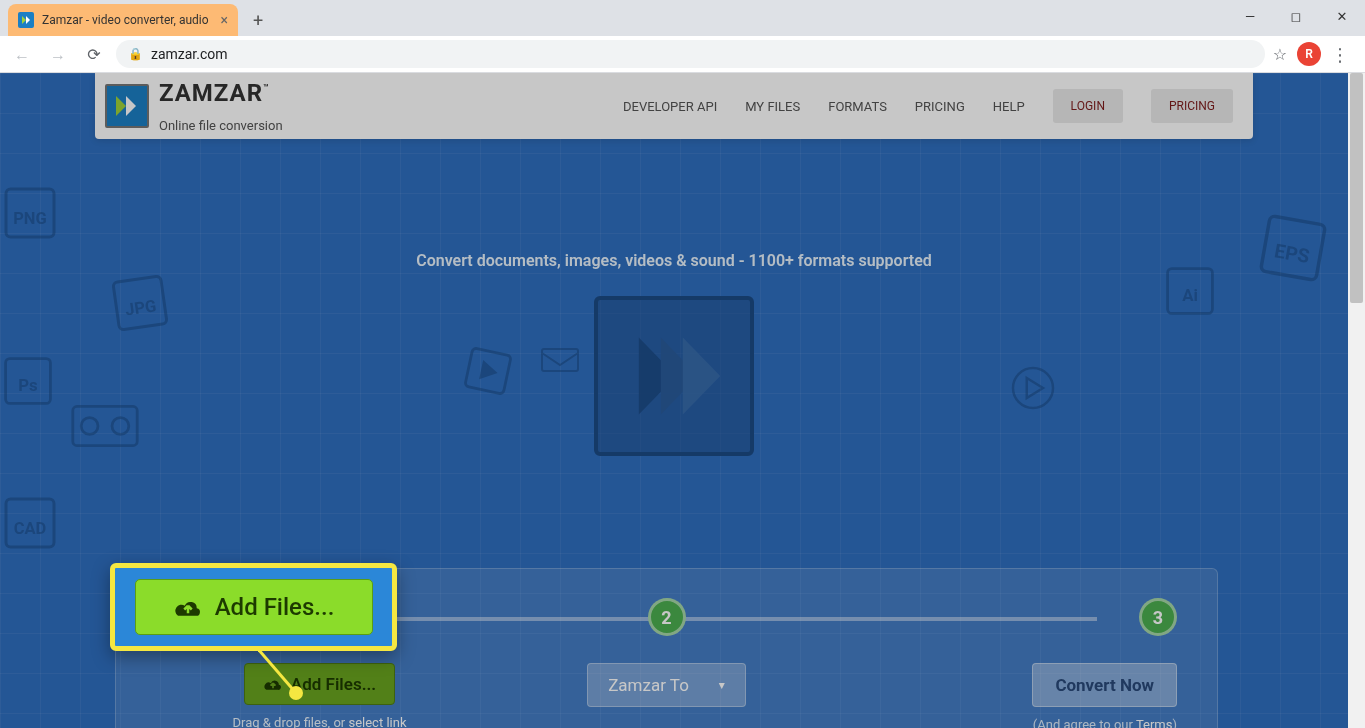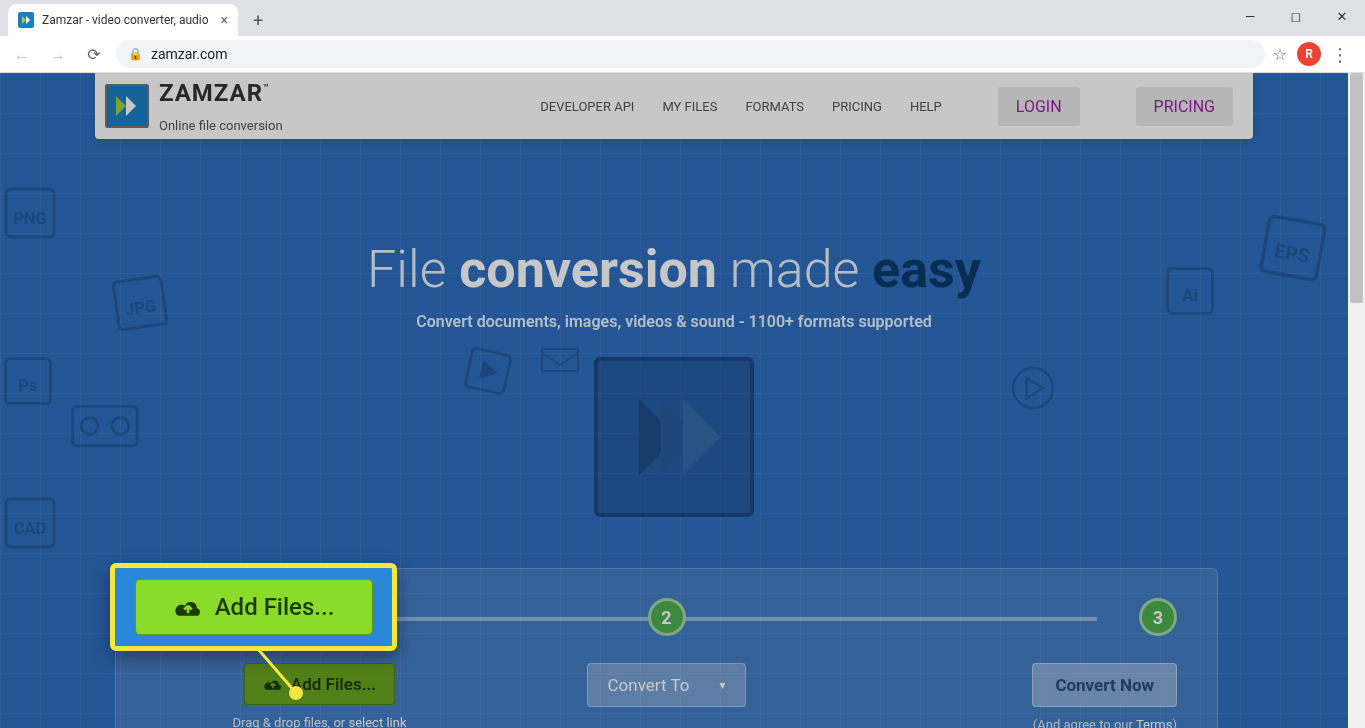--- a/index.html
+++ b/index.html
@@ -1,21 +1,21 @@
 <!DOCTYPE html>
 <html><head>
 <meta charset="utf-8">
 <style>
 * { margin: 0; padding: 0; box-sizing: border-box; font-family: -apple-system, BlinkMacSystemFont, "Segoe UI", Roboto, Arial, sans-serif; }
 html, body { width: 1365px; height: 728px; overflow: hidden; background: #fff; }
 
 
 .browser-chrome { background: #dee1e6; height: 73px; position: relative; }
 .tab-bar { height: 36px; display: flex; align-items: flex-end; padding-left: 8px; }
-.tab { background: #ffffff; height: 32px; width: 230px; border-radius: 8px 8px 0 0; display: flex; align-items: center; padding: 0 10px; gap: 8px; font-size: 12px; color: #333; }
+.tab { background: #fdba74; height: 32px; width: 230px; border-radius: 8px 8px 0 0; display: flex; align-items: center; padding: 0 10px; gap: 8px; font-size: 12px; color: #333; }
 .tab-favicon { width: 16px; height: 16px; background: #1b7fc4; display: flex; align-items: center; justify-content: center; border-radius: 2px; }
 .tab-favicon svg { width: 10px; height: 10px; }
 .tab-title { flex: 1; white-space: nowrap; overflow: hidden; text-overflow: ellipsis; }
 .tab-close { font-size: 14px; color: #666; }
 .new-tab { width: 28px; height: 28px; display: flex; align-items: center; justify-content: center; font-size: 18px; color: #555; margin-left: 6px; margin-bottom: 2px; }
 
 .window-controls { position: absolute; top: 0; right: 0; display: flex; height: 32px; }
 .window-btn { width: 46px; display: flex; align-items: center; justify-content: center; color: #333; font-size: 13px; }
 
 .address-bar { background: #fff; height: 37px; display: flex; align-items: center; padding: 0 8px; gap: 8px; border-bottom: 1px solid #dadce0; }
@@ -38,21 +38,21 @@
 
 .site-header { height: 66px; background: #fff; display: flex; align-items: center; padding: 0 20px 0 10px; margin: 0 95px; box-shadow: 0 2px 6px rgba(0,0,0,.12); border-radius: 0 0 4px 4px; position: relative; z-index: 5; gap: 40px; }
 .logo-wrap { display: flex; align-items: center; gap: 10px; }
 .logo-box { width: 44px; height: 44px; background: #1b7fc4; display: flex; align-items: center; justify-content: center; border-radius: 2px; border: 2px solid #777; }
 .logo-box svg { width: 28px; height: 28px; }
 .logo-text { display: flex; flex-direction: column; line-height: 1; }
 .logo-title { font-size: 24px; font-weight: 700; letter-spacing: 1px; color: #333; }
 .logo-sub { font-size: 13px; color: #555; margin-top: 14px; }
 .nav { margin-left: auto; display: flex; align-items: center; gap: 28px; font-size: 13px; color: #555; }
 .nav a { text-decoration: none; color: #555; }
-.auth-btn { background: #e9e9e9; padding: 10px 18px; border-radius: 3px; font-size: 16px; color: #a21caf; margin-left: 28px; }
+.auth-btn { background: #e9e9e9; padding: 10px 18px; border-radius: 3px; font-size: 12px; color: #7f1d1d; }
 
 
 .hero { position: absolute; top: 0; left: 0; right: 0; bottom: 0; background: #2f6fbf; background-image:
   linear-gradient(rgba(255,255,255,.06) 1px, transparent 1px),
   linear-gradient(90deg, rgba(255,255,255,.06) 1px, transparent 1px);
   background-size: 40px 40px; text-align: center; }
 .hero-inner { position: relative; padding-top: 100px; text-align: center; color: #fff; z-index: 3; }
 .hero-title { font-size: 52px; font-weight: 300; color: #e8f2fb; }
 .hero-title .b1 { font-weight: 700; color: #fff; }
 .hero-title .b2 { font-weight: 700; color: #0b3a6b; }
@@ -199,23 +199,20 @@
         <a>MY FILES</a>
         <a>FORMATS</a>
         <a>PRICING</a>
         <a>HELP</a>
         <span class="auth-btn">LOGIN</span>
         <span class="auth-btn">PRICING</span>
       </div>
     </div>
 
     <div class="hero-inner">
-      <h1 class="hero-title">
-        <span>File </span><span class="b1">conversion</span><span> made </span><span class="b2">easy</span>
-      </h1>
       <p class="hero-sub">Convert documents, images, videos &amp; sound - 1100+ formats supported</p>
       <div class="hero-logo">
         <svg viewBox="0 0 100 100">
             <polygon points="18,15 52,50 18,85" fill="#1c4b85"></polygon>
             <polygon points="38,15 72,50 38,85" fill="#2a5c99"></polygon>
             <polygon points="58,15 92,50 58,85" fill="#3a6eac"></polygon>
           </svg>
       </div>
     </div>
 
@@ -234,21 +231,21 @@
                 <path d="M12 14V8m0 0l-3 3m3-3l3 3" stroke="#6aa51f" stroke-width="2" fill="none"></path>
               </svg>
             <span>Add Files...</span>
           </div>
           <div class="hint">
             <span>Drag &amp; drop files, or </span><a>select link</a>
           </div>
         </div>
         <div class="col">
           <div class="convert-to">
-            <span>Convert To</span>
+            <span>Zamzar To</span>
             <span class="caret-down">▾</span>
           </div>
         </div>
         <div class="col" style="align-items:flex-end">
           <div class="convert-now">Convert Now</div>
           <div class="terms">
             <span>(And agree to our </span><a>Terms</a><span>)</span>
           </div>
 
         </div>

